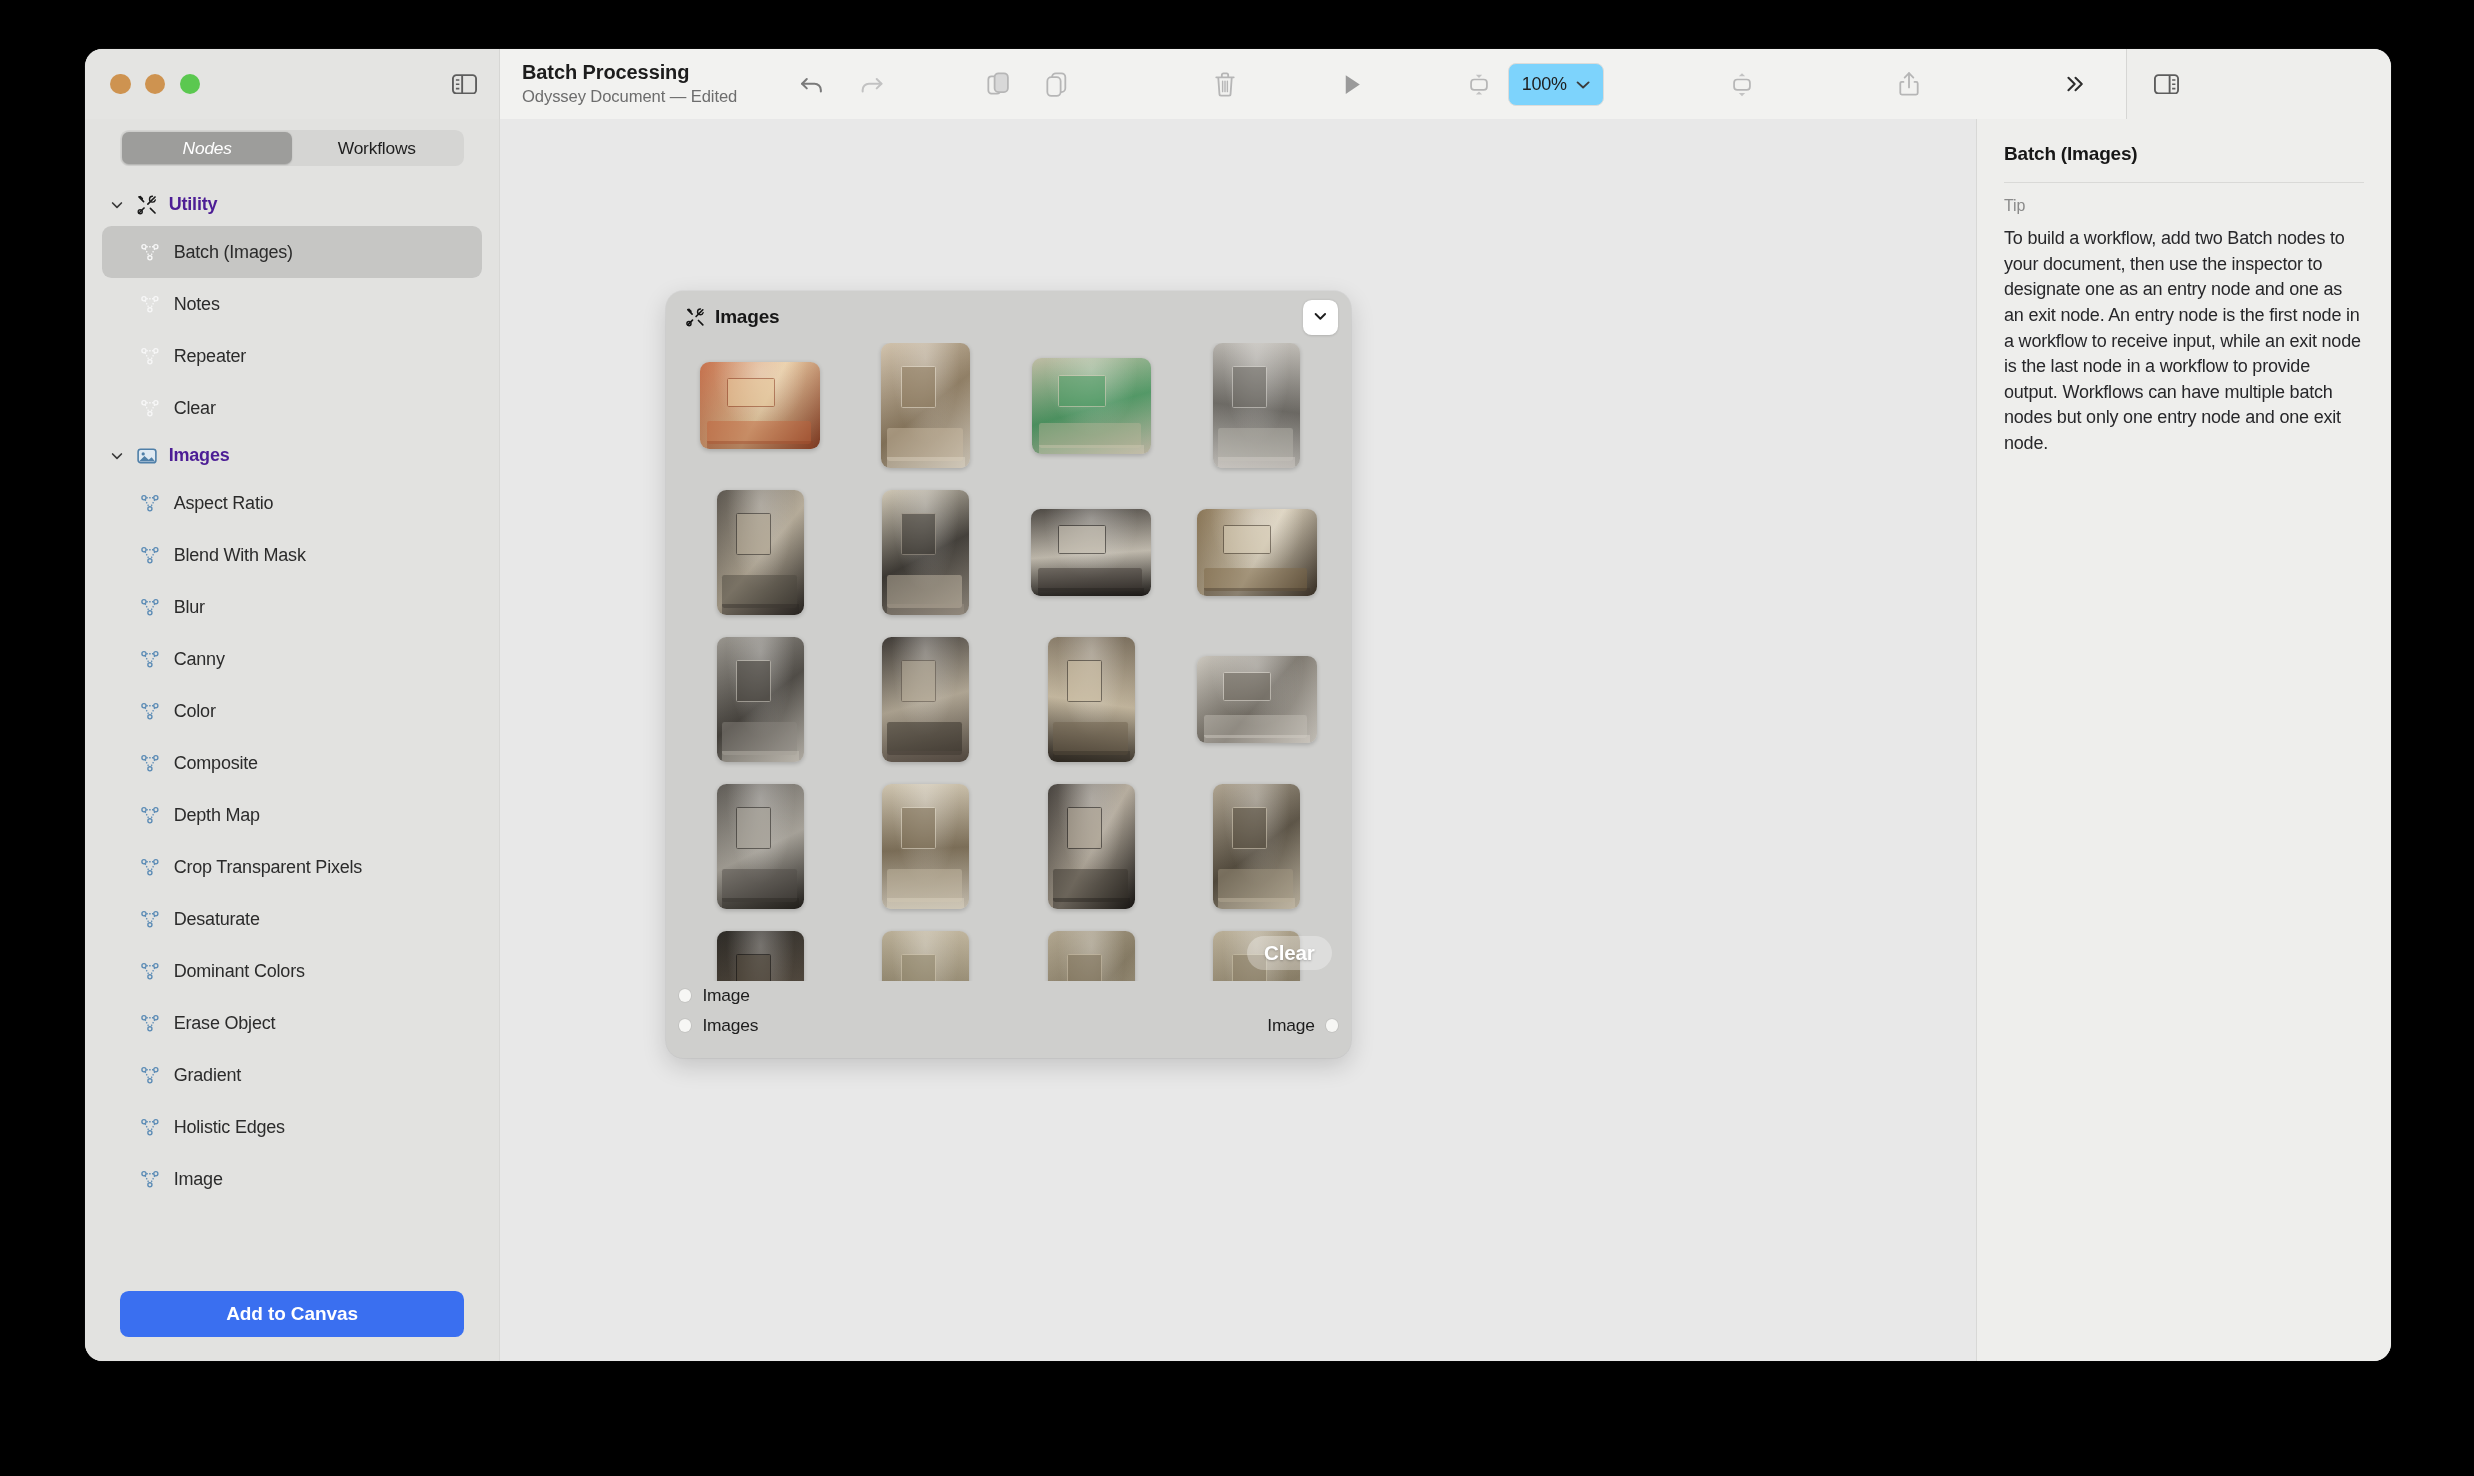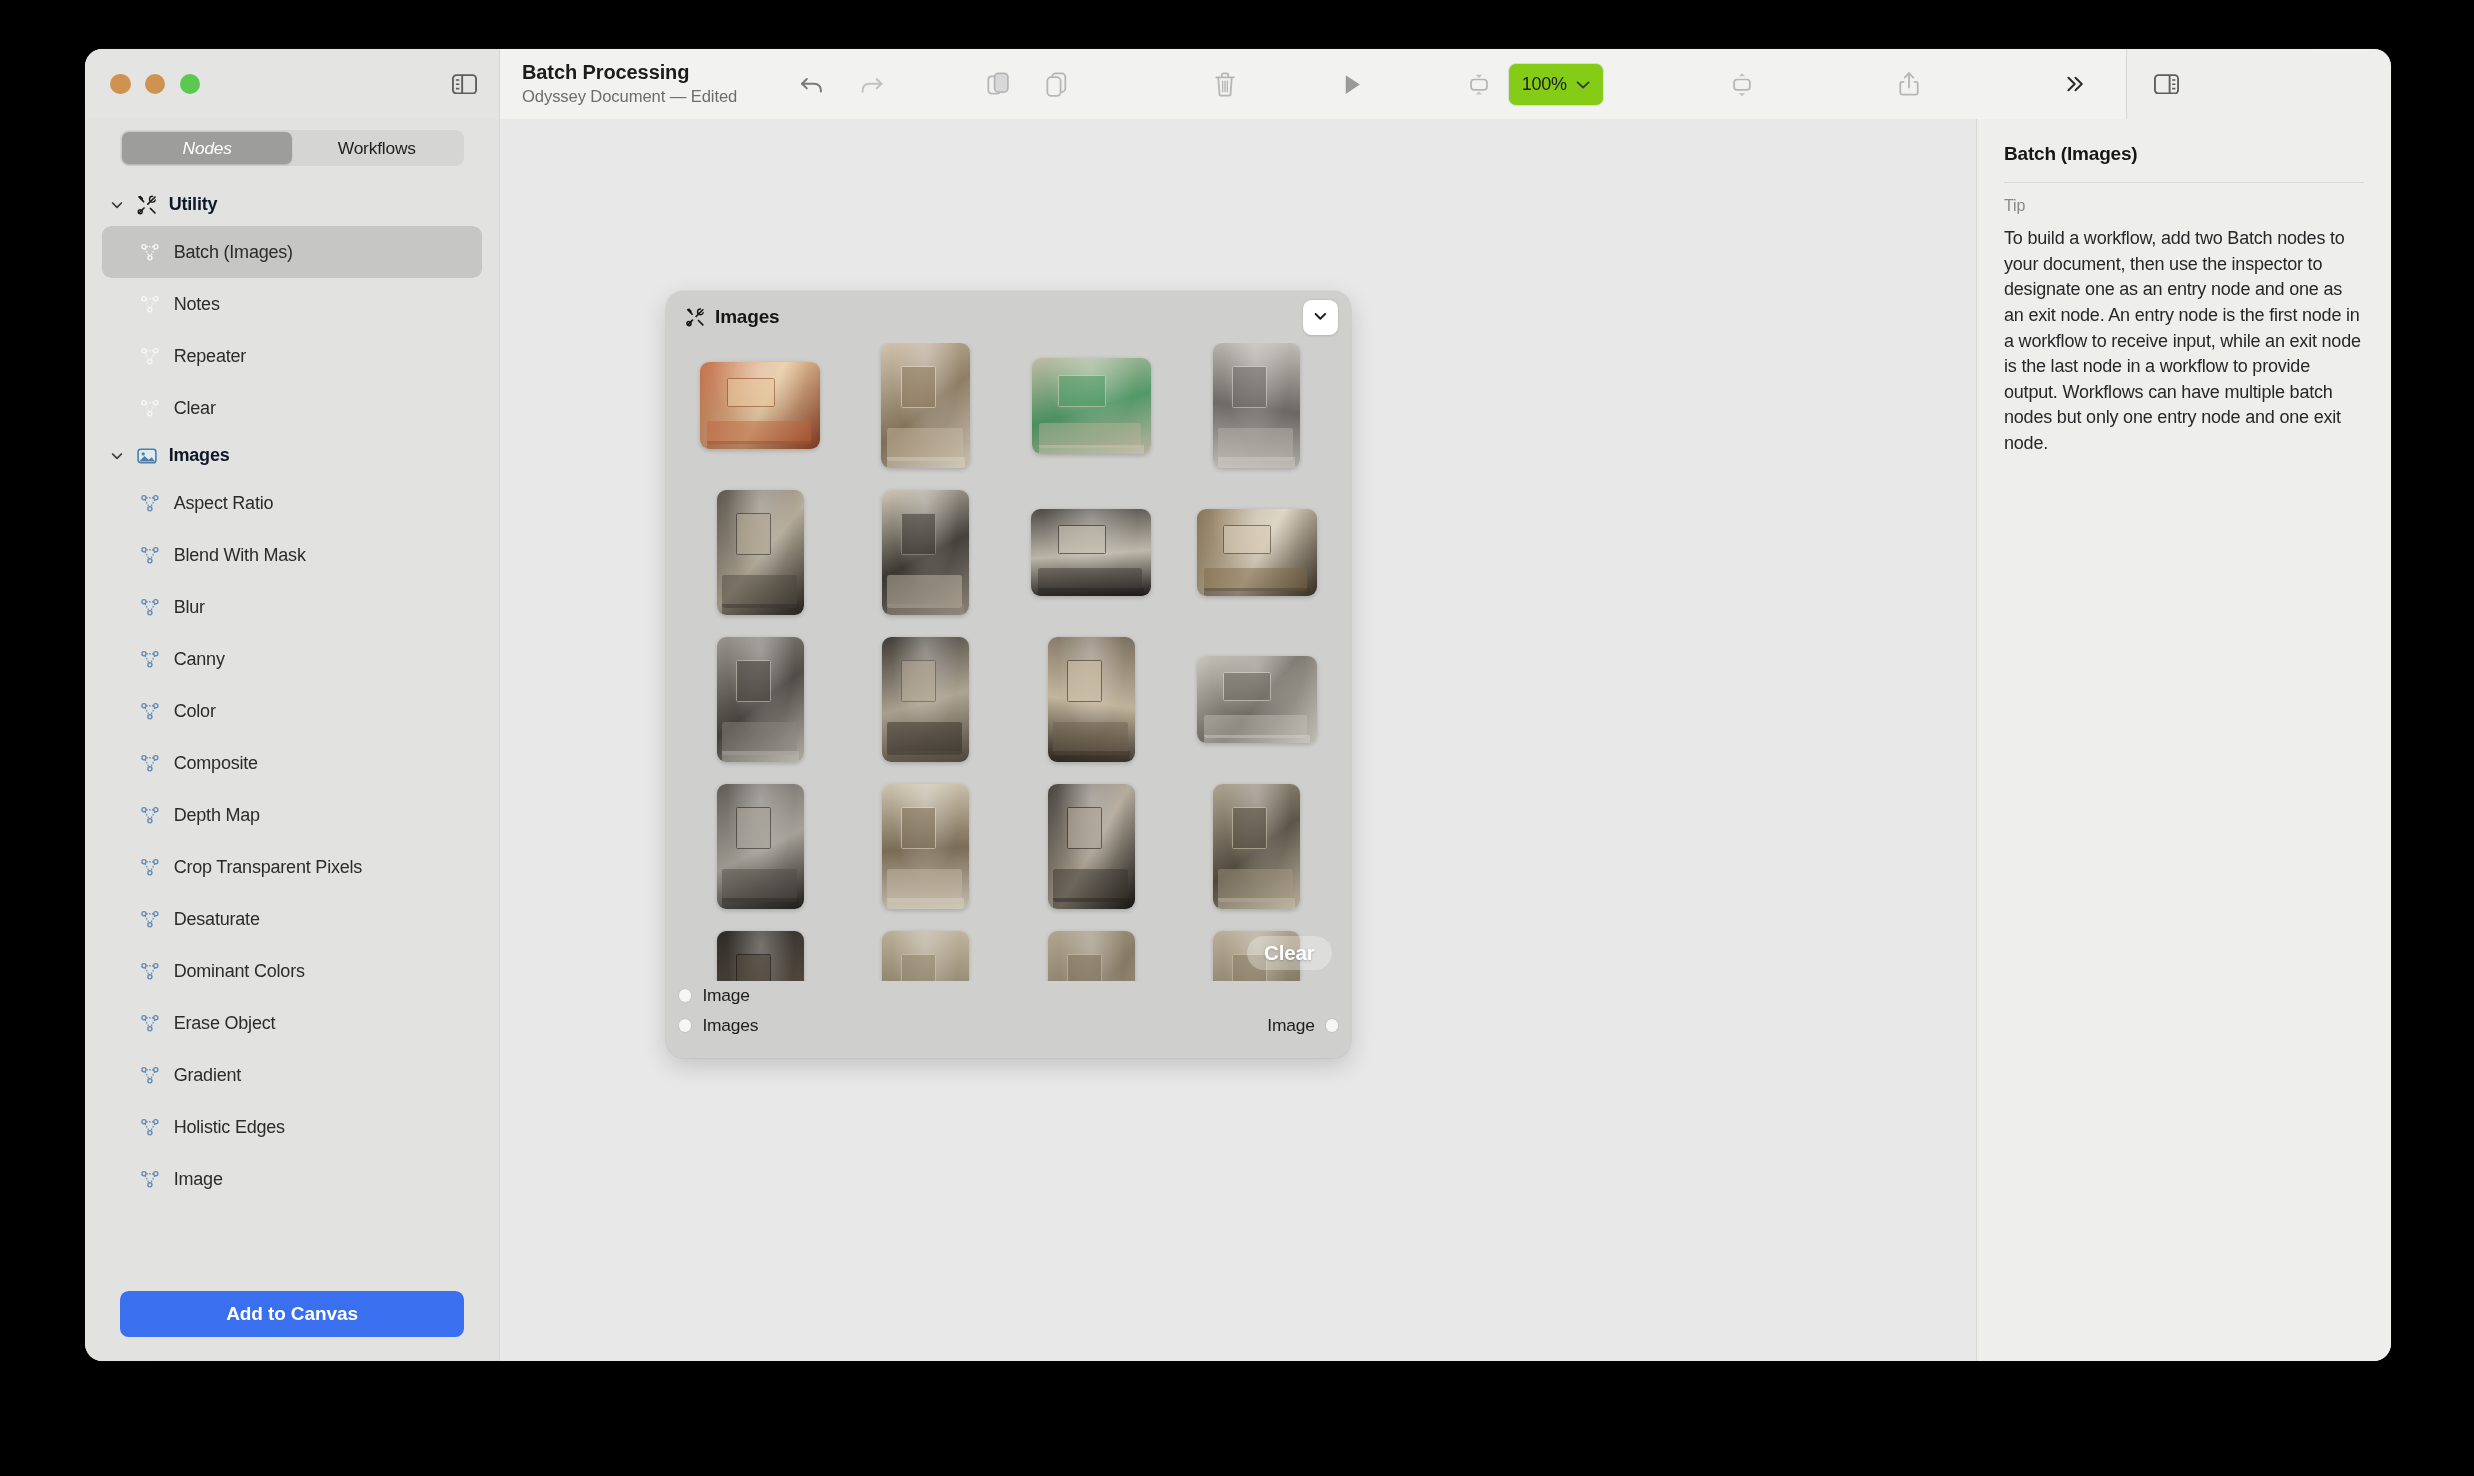--- a/index.html
+++ b/index.html
@@ -68,21 +68,21 @@
   .tb-btn {
     width: 59px; height: 47px;
     display: flex; align-items: center; justify-content: center;
     cursor: pointer; flex: 0 0 auto;
   }
   .sp-md { width: 68px; flex: 0 0 auto; }
   .sp-lg { width: 108px; flex: 0 0 auto; }
   .zoom-select {
     height: 43px; min-width: 89px;
     border: 0.8px solid #dcdcda; border-radius: 8px;
-    background: #84cc16;
+    background: #7dd3fc;
     display: flex; align-items: center; justify-content: center;
     gap: 9.5px; padding: 0 12.7px;
     font-size: 18px; color: #1e1e1e;
     cursor: pointer; flex: 0 0 auto;
     letter-spacing: -0.2px;
   }
   .tb-right {
     width: 414px;
     background: #eeeeec;
     display: flex; align-items: center;
@@ -121,21 +121,21 @@
   .seg.active { background: #9d9d9b; color: #ffffff; box-shadow: 0 0.8px 1.6px rgba(0,0,0,0.18); font-style: italic; }
 
   #nodelist {
     flex: 1 1 auto;
     overflow: hidden;
     padding: 4.7px 17.4px 0 17.4px;
   }
   .group-head {
     display: flex; align-items: center; gap: 11px;
     height: 43px; padding-left: 6.3px;
-    font-size: 18px; font-weight: bold; color: #0f172a;
+    font-size: 18px; font-weight: bold; color: #4c1d95;
     cursor: pointer; letter-spacing: -0.2px;
   }
   .chev { width: 16px; height: 16px; flex: 0 0 auto; }
   .ghead-icon { width: 22px; height: 22px; flex: 0 0 auto; display:flex; }
   .node-item {
     display: flex; align-items: center; gap: 12.7px;
     height: 52px; padding-left: 38px;
     border-radius: 9.5px;
     font-size: 18px; color: #2b2b2b; cursor: pointer;
     letter-spacing: -0.2px;

